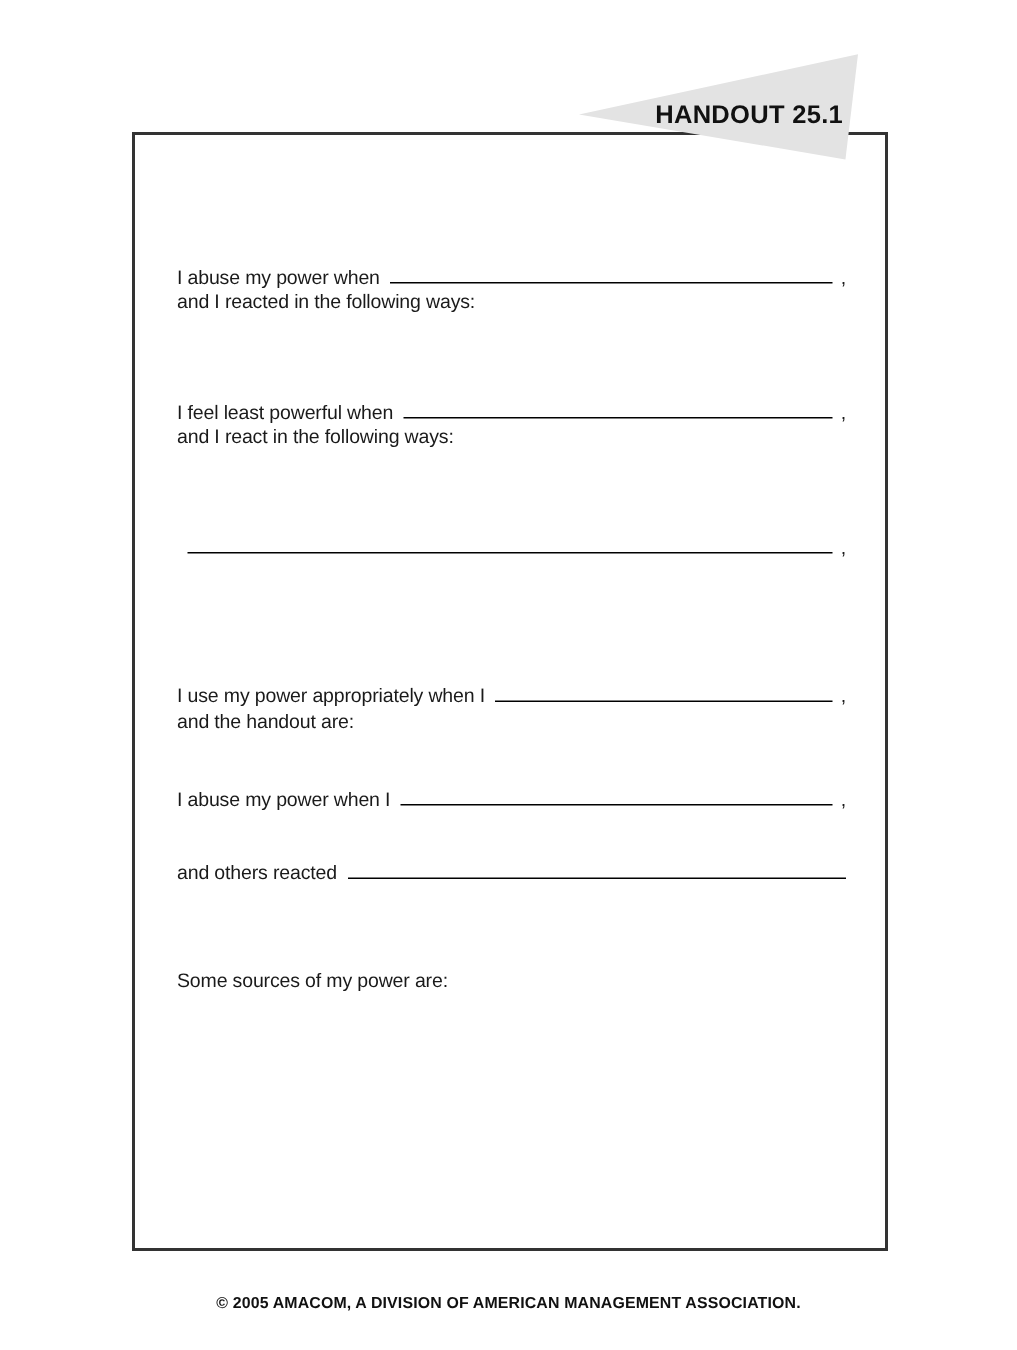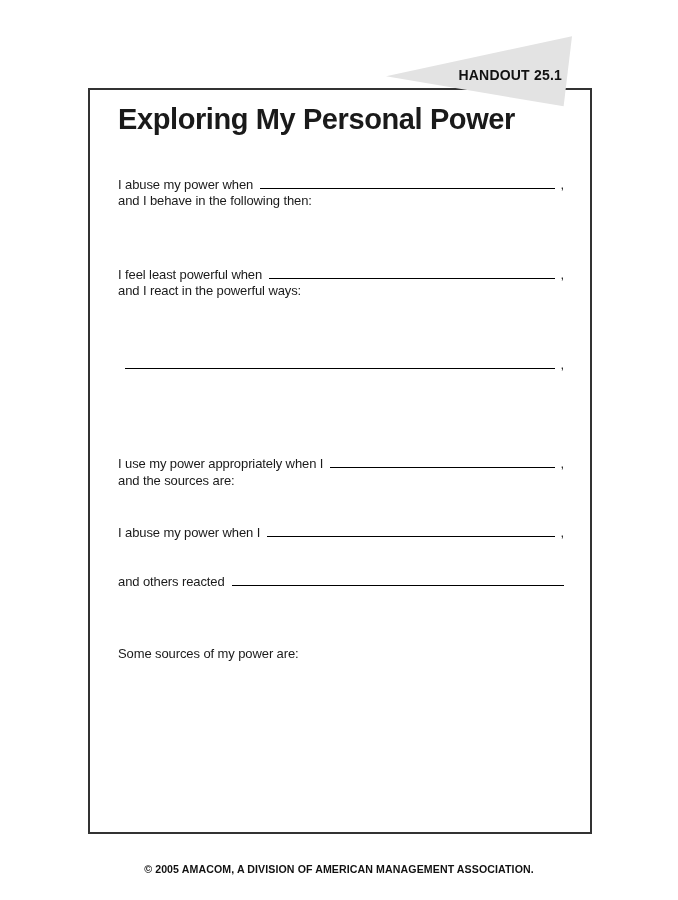--- a/index.html
+++ b/index.html
@@ -20,21 +20,21 @@
     z-index: 3;
   }
   .handout-tab .tri {
     position: absolute; inset: 0;
     background: #e3e3e3;
     clip-path: polygon(0% 58%, 100% 3%, 95.5% 99%);
   }
   .handout-tab .label {
     position: absolute;
     right: 10px; top: 33px;
-    font-size: 14px;
+    font-size: 17px;
     font-weight: bold;
     letter-spacing: 0.2px;
     color: #111111;
     white-space: nowrap;
   }
 
   
   .sheet {
     position: absolute;
     left: 88px; top: 88px;
@@ -90,52 +90,51 @@
 </head>
 <body>
 
 <div class="handout-tab">
   <div class="tri"></div>
   <div class="label">HANDOUT 25.1</div>
 </div>
 
 <div class="sheet">
 
-  <div class="sheet-title">Exploring My Personal Power</div>
 
   <div class="row" style="top:86px">
     <span>I abuse my power when</span>
     <span class="fill"></span>
     <span class="comma">,</span>
   </div>
   <div class="row" style="top:103px">
-    <span>and I behave in the following then:</span>
+    <span>and I reacted in the following ways:</span>
   </div>
 
   <div class="row" style="top:176px">
     <span>I feel least powerful when</span>
     <span class="fill"></span>
     <span class="comma">,</span>
   </div>
   <div class="row" style="top:193px">
-    <span>and I react in the powerful ways:</span>
+    <span>and I react in the following ways:</span>
   </div>
 
   <div class="row" style="top:266px">
     <span class="fill"></span>
     <span class="comma">,</span>
   </div>
 
   <div class="row" style="top:365px">
     <span>I use my power appropriately when I</span>
     <span class="fill"></span>
     <span class="comma">,</span>
   </div>
   <div class="row" style="top:383px">
-    <span>and the sources are:</span>
+    <span>and the handout are:</span>
   </div>
 
   <div class="row" style="top:434px">
     <span>I abuse my power when I</span>
     <span class="fill"></span>
     <span class="comma">,</span>
   </div>
   <div class="row" style="top:556px">
     <span>Some sources of my power are:</span>
   </div>

